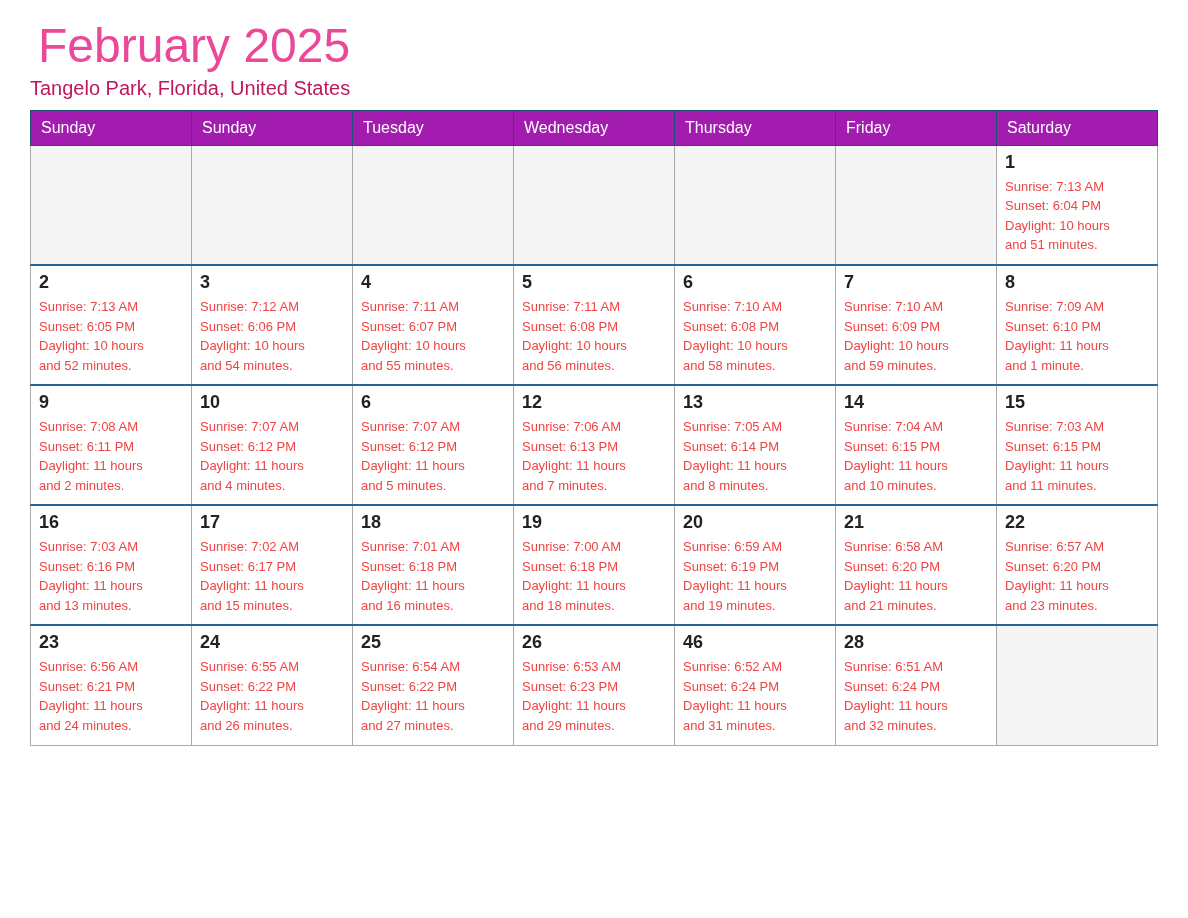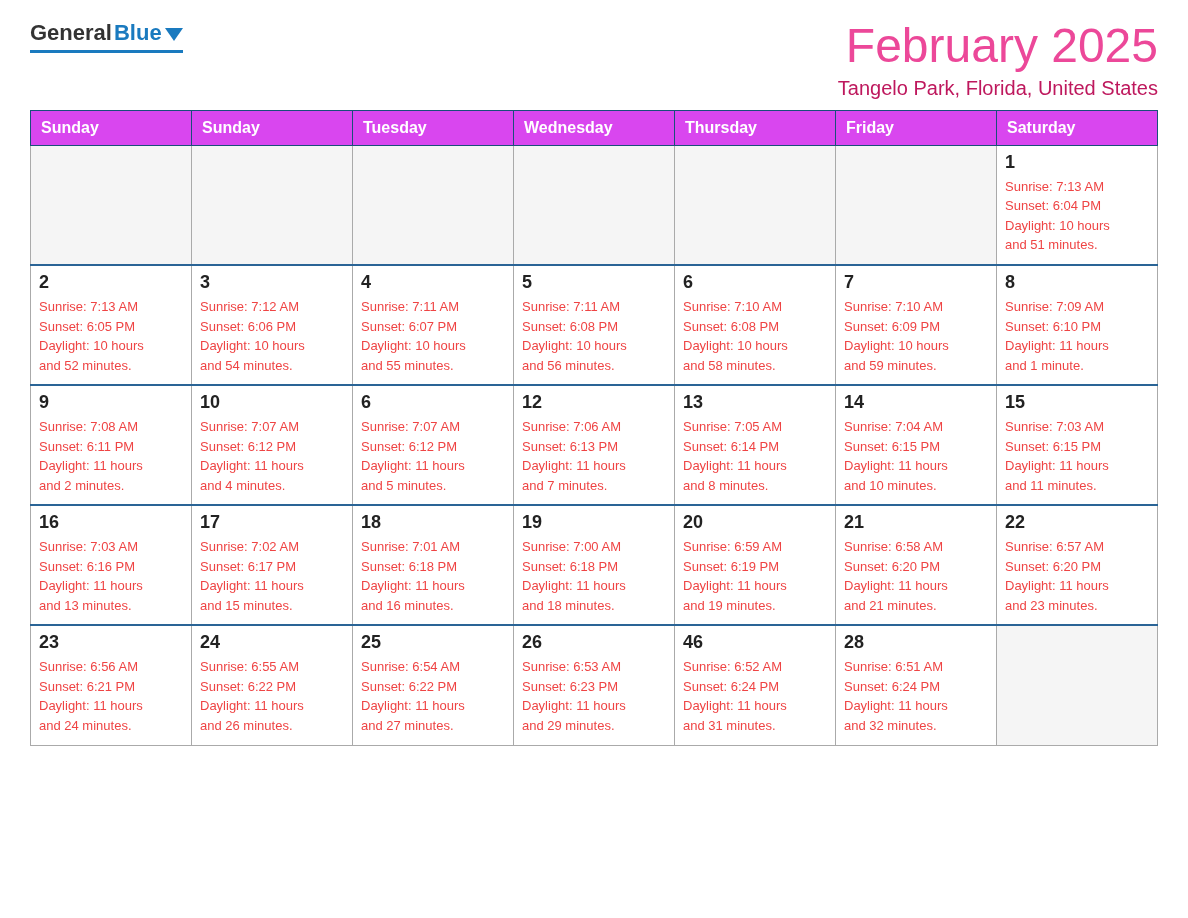--- a/index.html
+++ b/index.html
@@ -43,26 +43,26 @@
       font-size: 20px;
       color: #be185d;
       margin-top: 4px;
     }
     .calendar {
       width: 100%;
       border-collapse: collapse;
       margin-top: 10px;
     }
     .calendar th {
-      background: #d946ef;
+      background: #a21caf;
       color: #fff;
       text-align: left;
       padding: 8px 10px;
       font-size: 16px;
-      font-weight: bold;
+      font-weight: normal;
       border: 1px solid #1a4f7a;
     }
     .calendar td {
       border: 1px solid #aaa;
       vertical-align: top;
       padding: 6px 8px;
       width: calc(100% / 7);
       min-height: 110px;
       height: 120px;
       background: #fff;
@@ -82,30 +82,20 @@
       line-height: 1.5;
     }
     .row-divider td {
       border-top: 2px solid #2a6496;
     }
   </style>
 </head>
 <body>
 
 <div class="header">
-  <div class="logo">
-    <div class="logo-text">
-      <span class="logo-general">General</span>
-      <span style="display:inline-flex;align-items:center;margin-left:2px;">
-        <span style="color:#1a7abf;font-weight:bold;">Blue</span>
-        <span style="display:inline-block;width:0;height:0;border-left:9px solid transparent;border-right:9px solid transparent;border-top:13px solid #1a7abf;margin-left:3px;margin-top:3px;"></span>
-      </span>
-    </div>
-    <div style="height:3px;background:#1a7abf;width:100%;margin-top:4px;"></div>
-  </div>
   <div class="title-block">
     <div class="calendar-title">February 2025</div>
     <div class="calendar-subtitle">Tangelo Park, Florida, United States</div>
   </div>
 </div>
 
 <table class="calendar">
   <thead>
     <tr>
     <th>Sunday</th>

